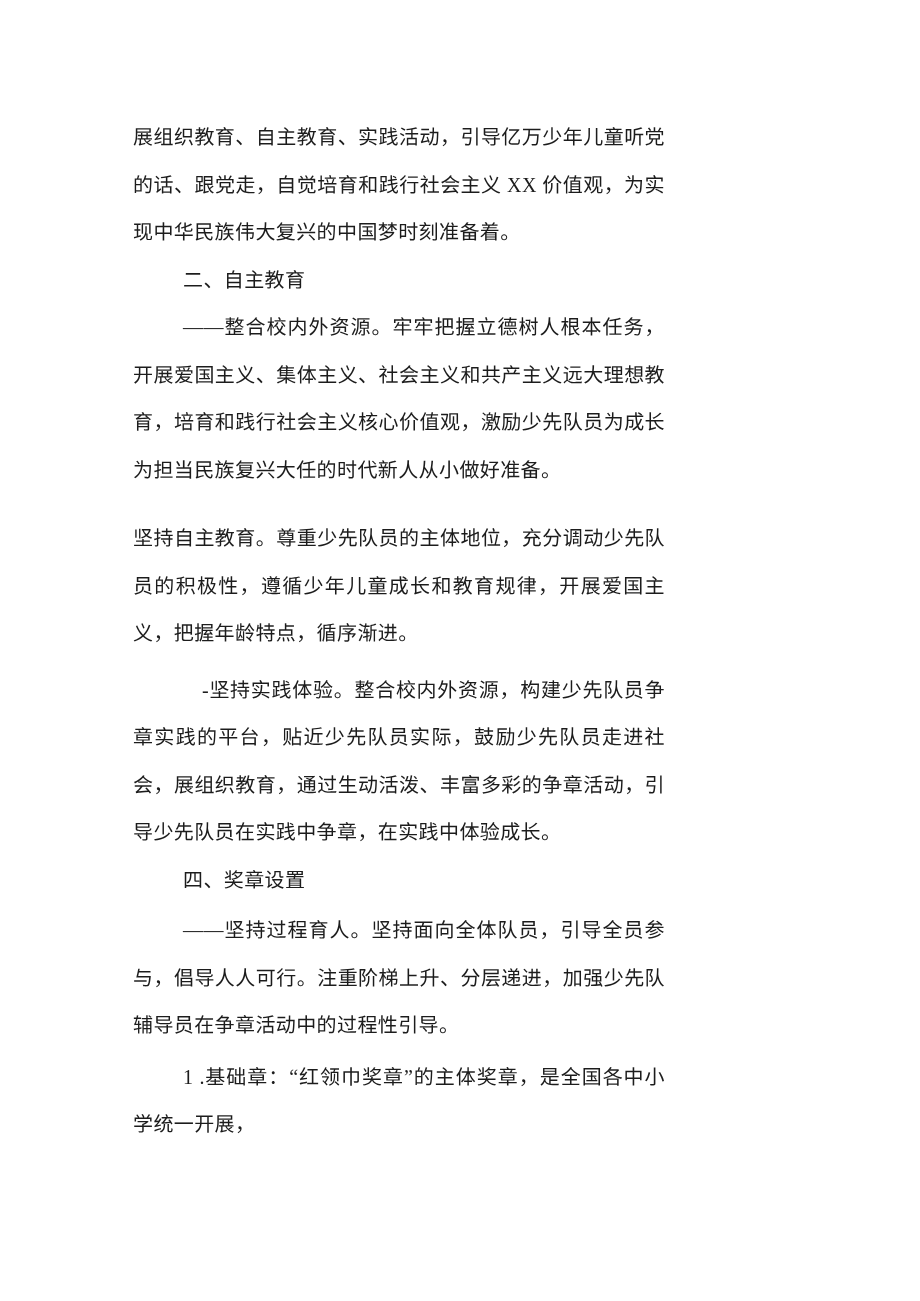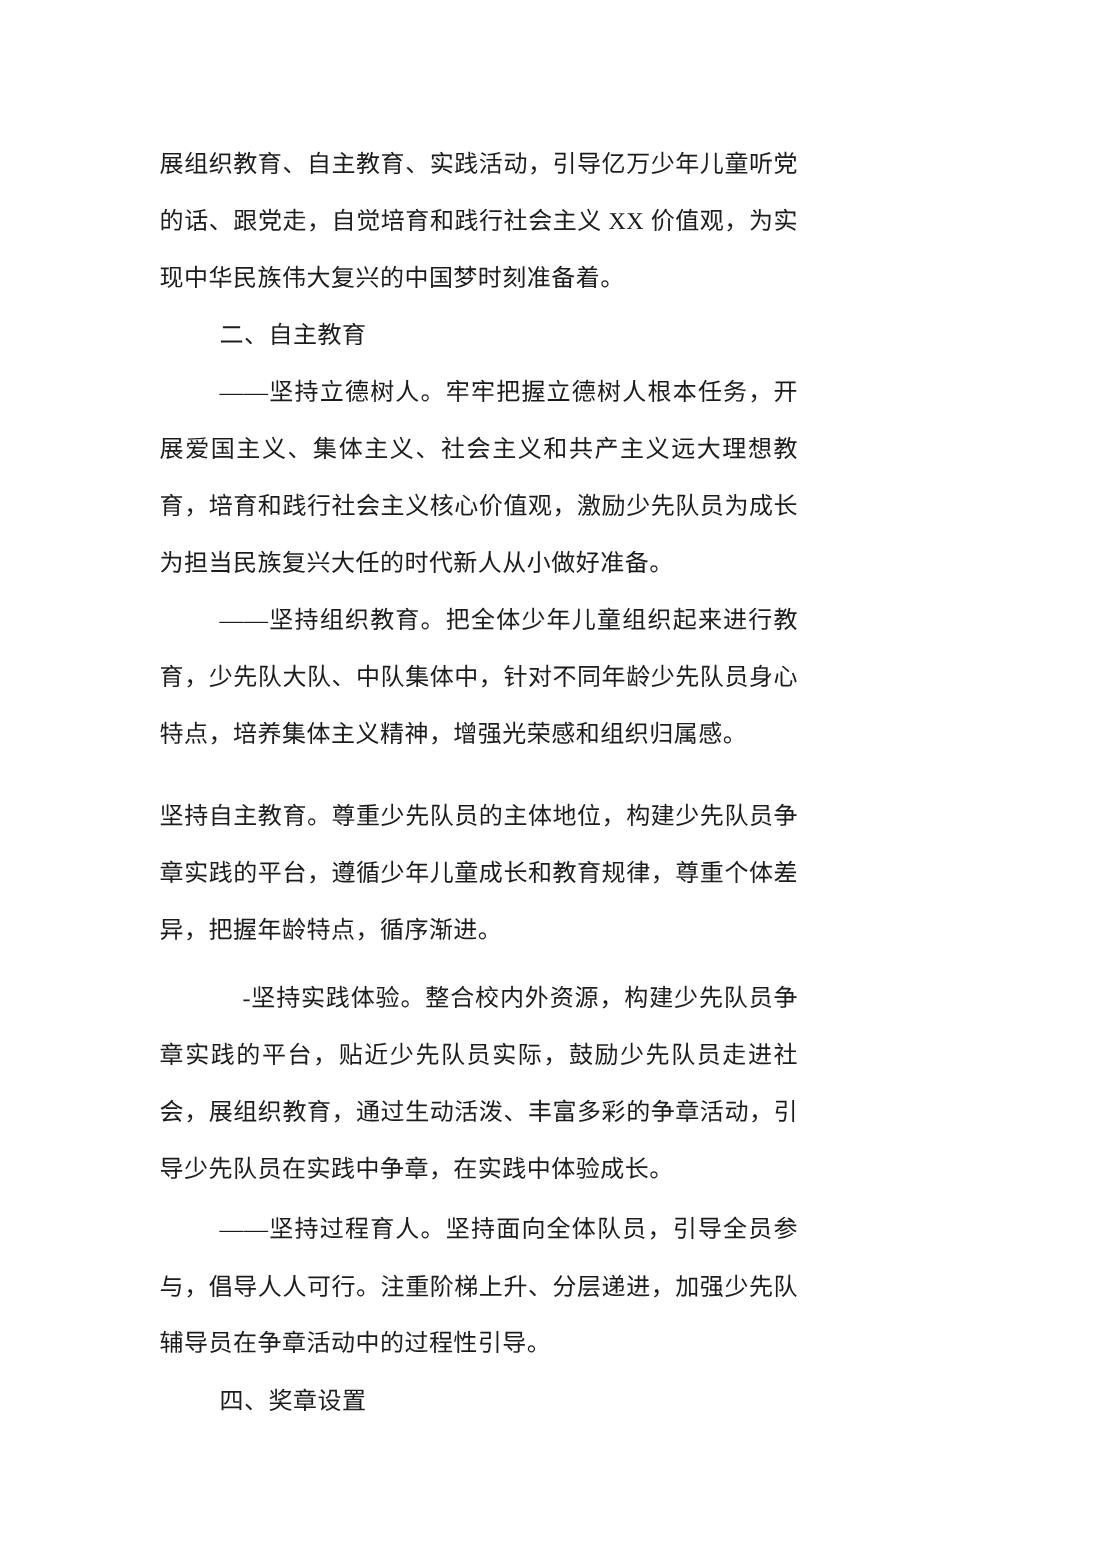--- a/index.html
+++ b/index.html
@@ -41,26 +41,26 @@
   .mt-4  { margin-top: 4px !important; }
 </style>
 </head>
 <body>
 
 <div class="doc-page">
   <p class="indent-0">展组织教育、自主教育、实践活动，引导亿万少年儿童听党的话、跟党走，自觉培育和践行社会主义 XX 价值观，为实现中华民族伟大复兴的中国梦时刻准备着。</p>
 
   <p class="indent-2">二、自主教育</p>
 
-  <p class="indent-2">——坚持立德树人。牢牢把握立德树人根本任务，开展爱国主义、集体主义、社会主义和共产主义远大理想教育，培育和践行社会主义核心价值观，激励少先队员为成长为担当民族复兴大任的时代新人从小做好准备。</p>
+  <p class="indent-2">——整合校内外资源。牢牢把握立德树人根本任务，开展爱国主义、集体主义、社会主义和共产主义远大理想教育，培育和践行社会主义核心价值观，激励少先队员为成长为担当民族复兴大任的时代新人从小做好准备。</p>
 
-  <p class="indent-2">——坚持组织教育。把全体少年儿童组织起来进行教育，少先队大队、中队集体中，针对不同年龄少先队员身心特点，培养集体主义精神，增强光荣感和组织归属感。</p>
 
-  <p class="indent-0 tight">坚持自主教育。尊重少先队员的主体地位，构建少先队员争章实践的平台，遵循少年儿童成长和教育规律，尊重个体差异，把握年龄特点，循序渐进。</p>
+  <p class="indent-0 tight">坚持自主教育。尊重少先队员的主体地位，充分调动少先队员的积极性，遵循少年儿童成长和教育规律，开展爱国主义，把握年龄特点，循序渐进。</p>
 
   <p class="indent-deep mt-9">-坚持实践体验。整合校内外资源，构建少先队员争章实践的平台，贴近少先队员实际，鼓励少先队员走进社会，展组织教育，通过生动活泼、丰富多彩的争章活动，引导少先队员在实践中争章，在实践中体验成长。</p>
 
+  <p class="indent-2">四、奖章设置</p>
+
   <p class="indent-2 mt-3">——坚持过程育人。坚持面向全体队员，引导全员参与，倡导人人可行。注重阶梯上升、分层递进，加强少先队辅导员在争章活动中的过程性引导。</p>
 
-  <p class="indent-2">四、奖章设置</p>
 
-
+  <p class="indent-2 mt-4">1 .基础章：“红领巾奖章”的主体奖章，是全国各中小学统一开展，</p>
 </div>
 
 </body></html>

